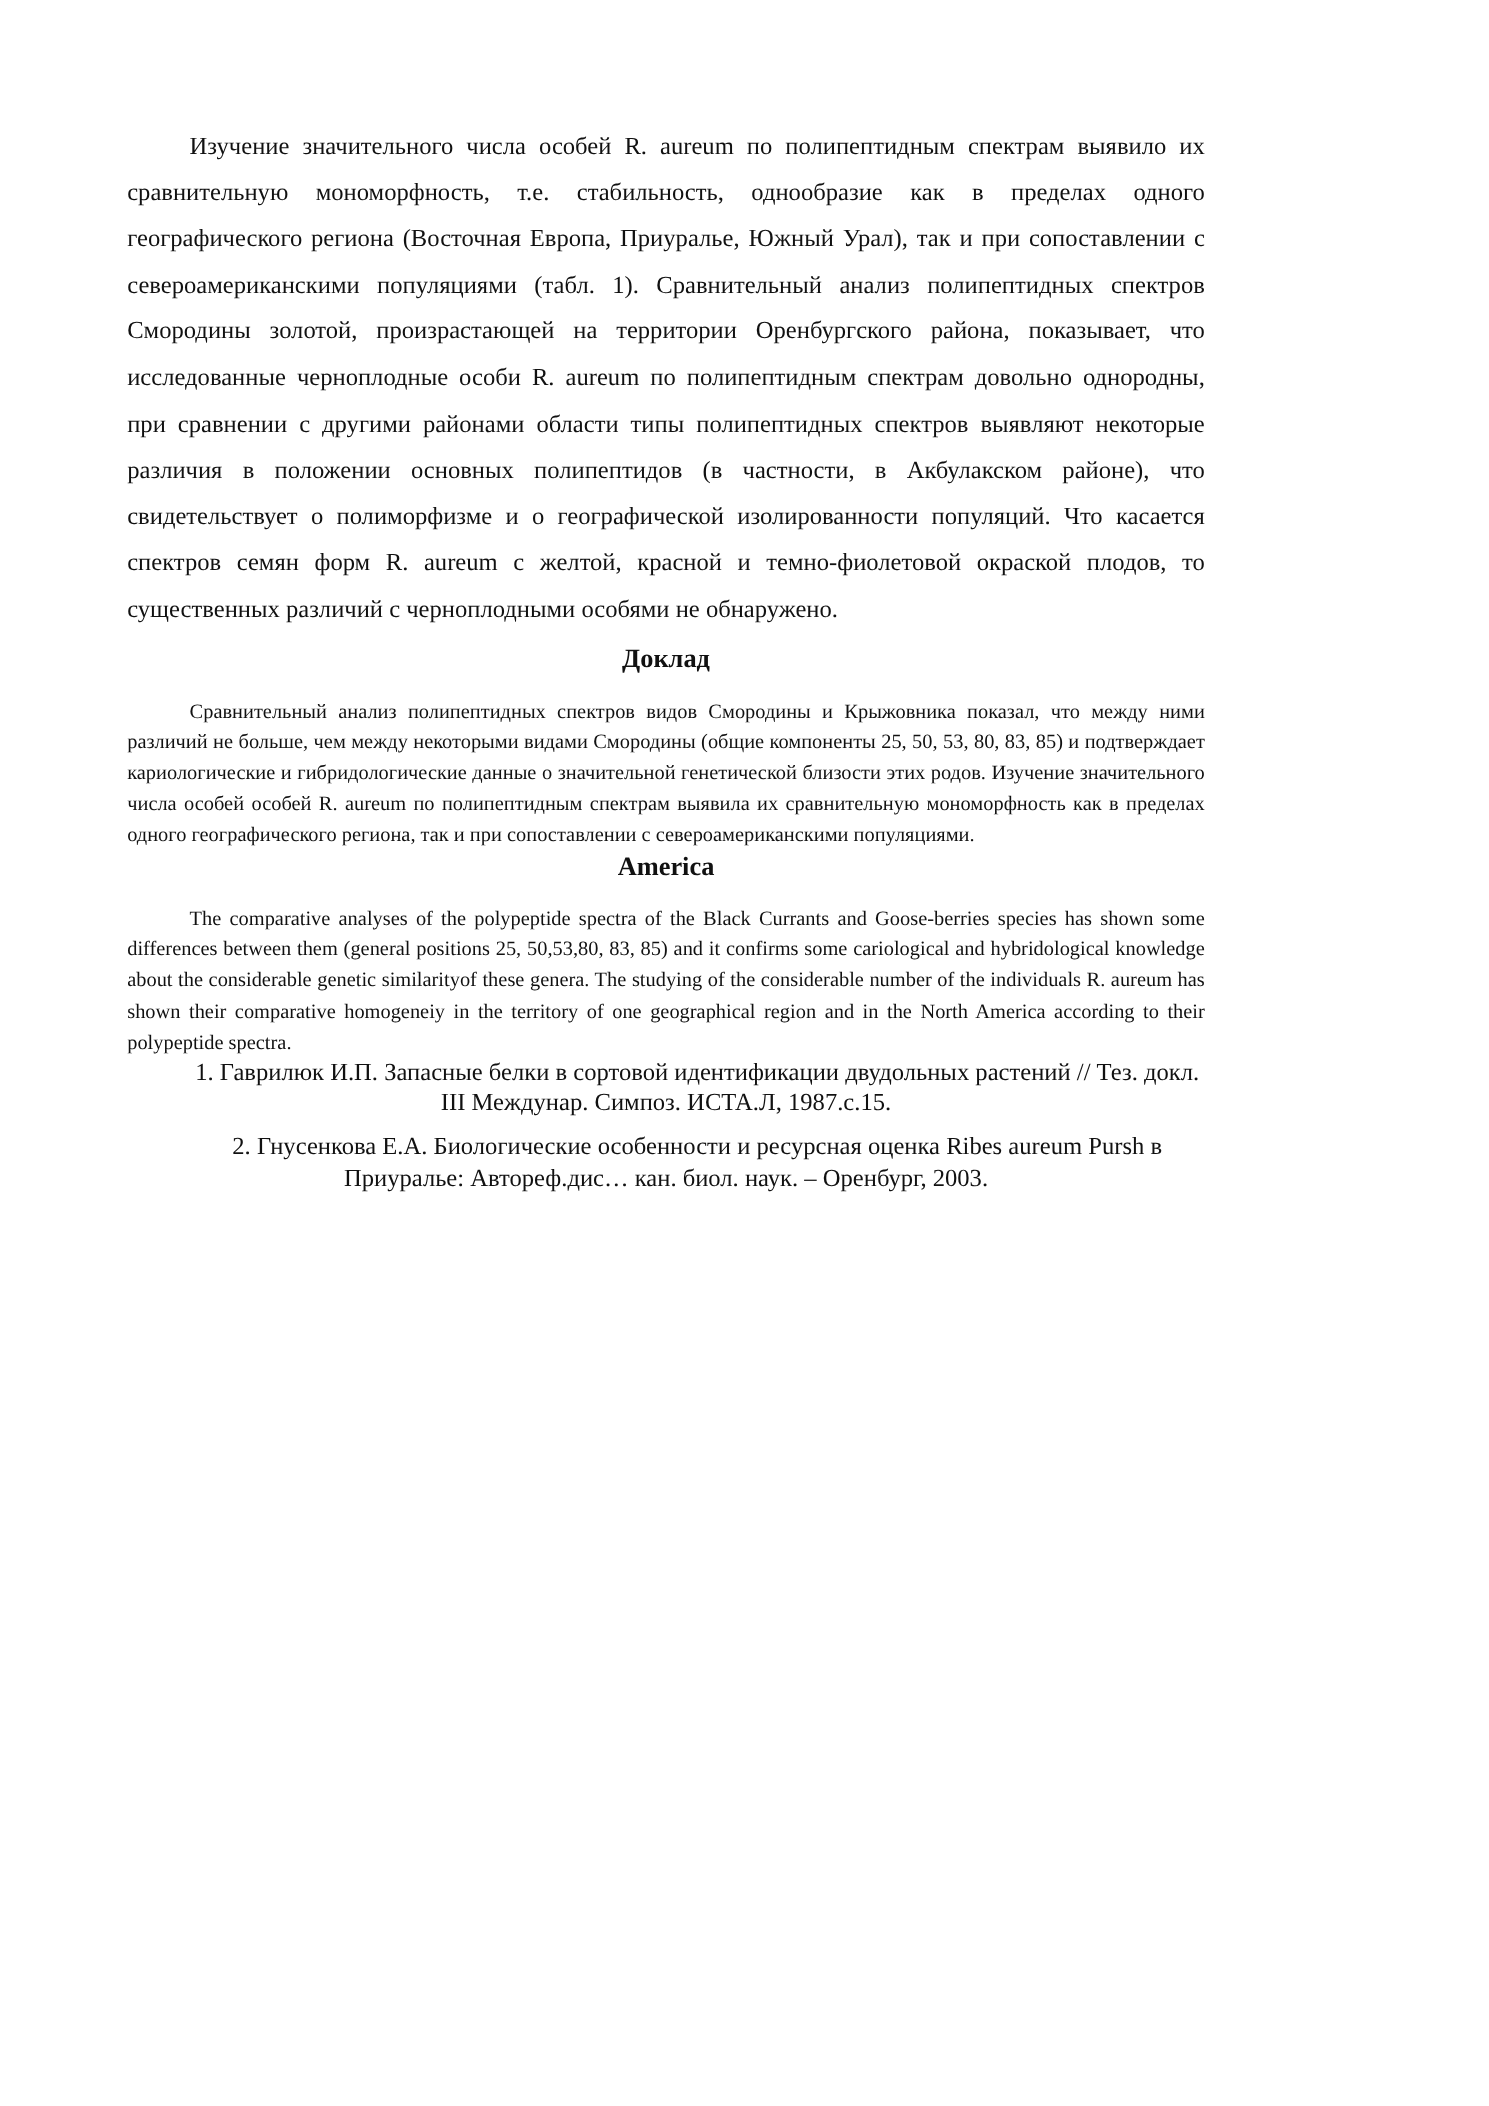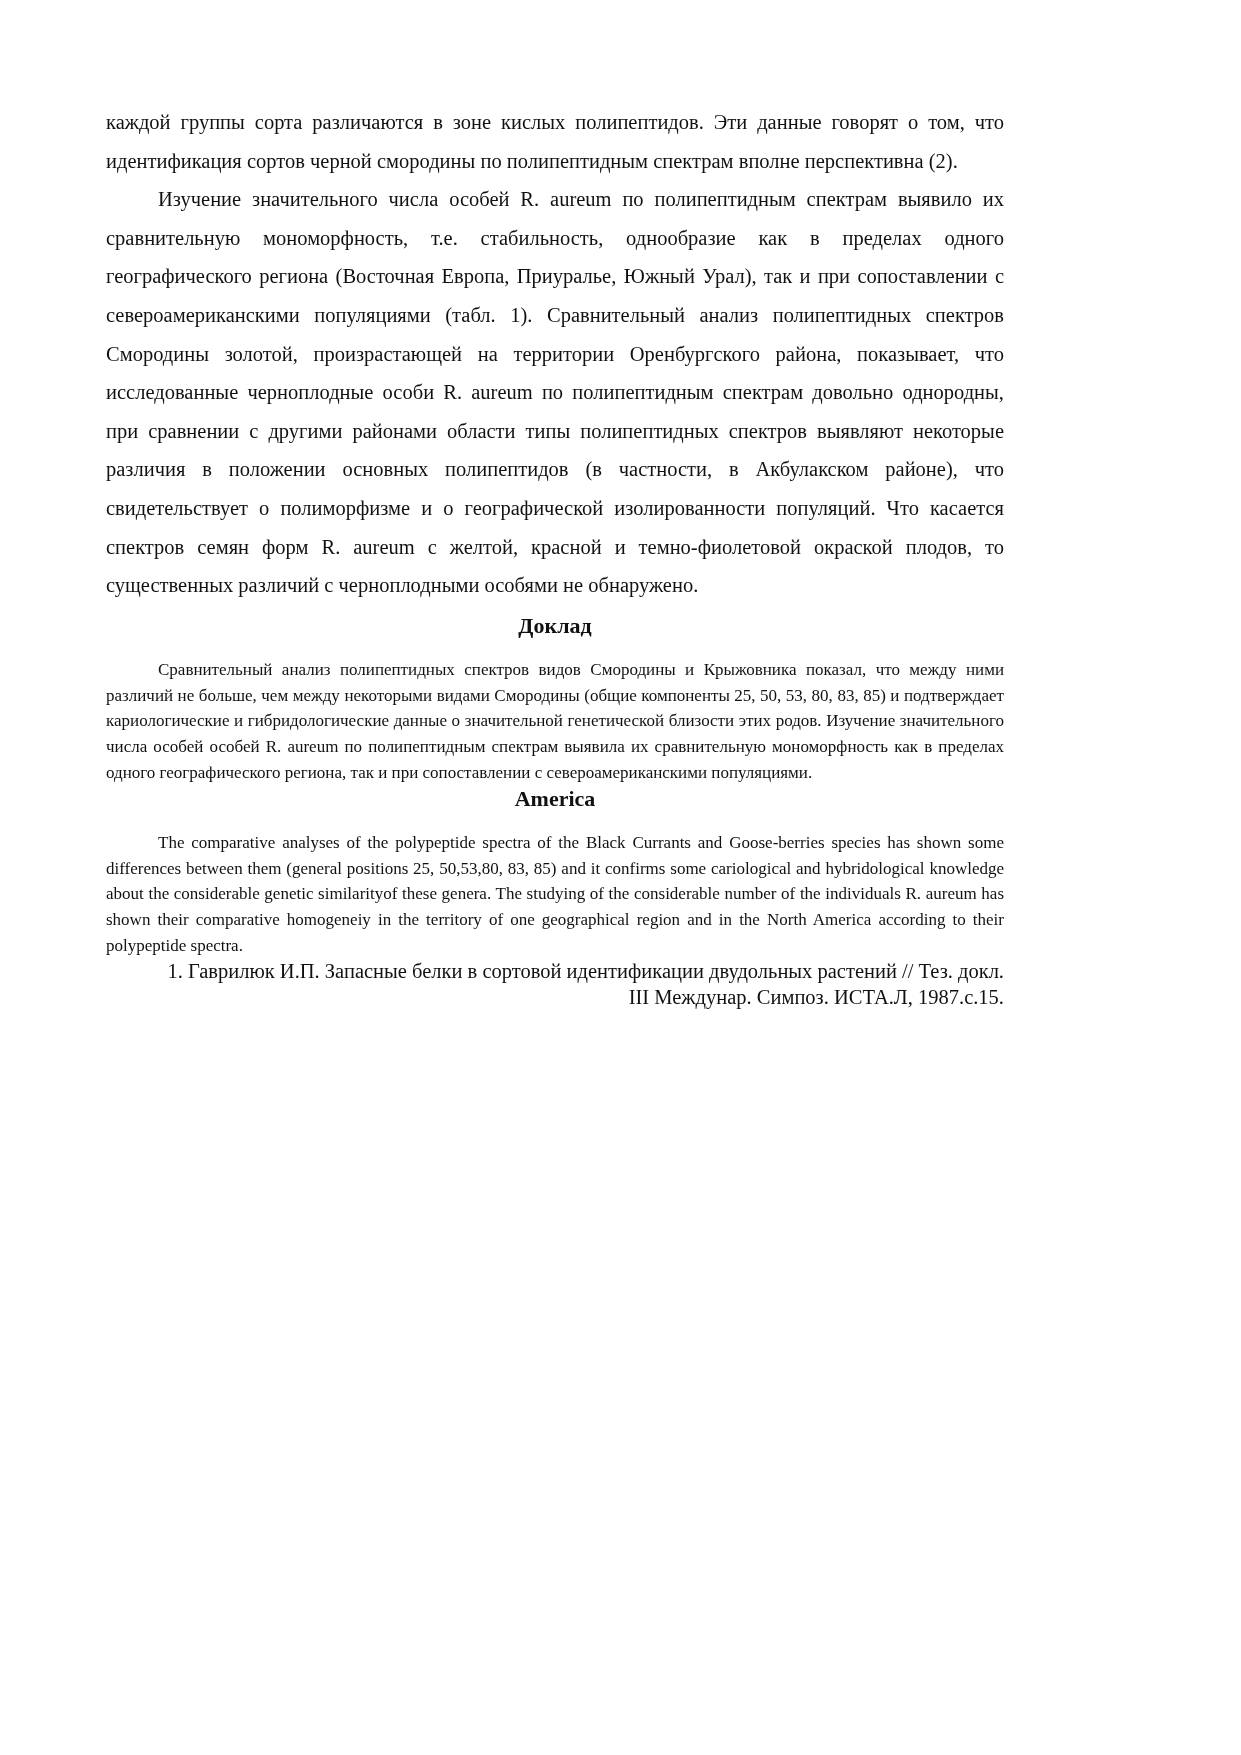--- a/index.html
+++ b/index.html
@@ -39,43 +39,43 @@
       text-align: center;
       font-size: 22px;
       line-height: 25.8px;
     }
     .h-doklad { margin-top: 8px; }
     .h-summary { margin-top: 0; }
     .h-lit { margin-top: 15px; margin-bottom: 9px; }
     .ref {
       font-size: 20.5px;
       line-height: 25.8px;
-      text-align: right;
+      text-align: center;
       text-indent: 52px;
     }
     .ref + .ref { margin-top: 11px; }
     .ref.tight { margin-top: 0 !important; }
   </style>
 </head>
 <body>
 
 <div class="page">
 
   <section>
-    <p class="double">каждой группы сорта различаются в зоне кислых полипептидов. Эти данные говорят о том, что идентификация сортов черной смородины по полипептидным спектрам вполне перспективна (2).</p>
     <p class="double indent">Изучение значительного числа особей  R. aureum по полипептидным спектрам выявило их сравнительную мономорфность, т.е. стабильность, однообразие как в пределах одного географического региона (Восточная Европа, Приуралье, Южный Урал), так и при сопоставлении с североамериканскими популяциями (табл. 1). Сравнительный анализ полипептидных спектров Смородины золотой, произрастающей на территории Оренбургского района, показывает, что исследованные черноплодные особи R. aureum по полипептидным спектрам довольно однородны, при сравнении с другими районами области типы полипептидных спектров выявляют некоторые различия в положении основных полипептидов (в частности, в Акбулакском районе), что свидетельствует о полиморфизме и о географической изолированности популяций. Что касается спектров семян форм R. aureum с желтой, красной и темно-фиолетовой окраской плодов, то существенных различий с черноплодными особями не обнаружено.</p>
   </section>
 
   <section>
     <h2 class="heading h-doklad">Доклад</h2>
     <p class="single indent">Сравнительный анализ полипептидных спектров видов Смородины и Крыжовника показал, что между ними различий не больше, чем между некоторыми видами Смородины (общие компоненты 25, 50, 53, 80, 83, 85) и подтверждает кариологические и гибридологические данные о значительной генетической близости этих родов. Изучение значительного числа особей особей R. aureum по полипептидным спектрам выявила их сравнительную мономорфность как в пределах одного географического региона, так и при сопоставлении с североамериканскими популяциями.</p>
   </section>
 
   <section>
     <h2 class="heading h-summary">America</h2>
     <p class="single indent">The comparative analyses of the polypeptide spectra of the Black Currants and Goose-berries species has shown some differences  between them (general positions 25, 50,53,80, 83, 85) and it confirms some cariological and hybridological knowledge about the considerable genetic similarityof these genera. The studying of the considerable number of the individuals R. aureum has shown their comparative homogeneiy in the territory of one geographical region and in the North America according to their polypeptide spectra.</p>
   </section>
 
   <section>
     <p class="ref">1. Гаврилюк И.П. Запасные белки в сортовой идентификации двудольных растений // Тез. докл. III Междунар. Симпоз. ИСТА.Л, 1987.с.15.</p>
+    <p class="ref">2. Гнусенкова Е.А. Биологические особенности и ресурсная оценка Ribes aureum Pursh в Приуралье: Автореф.дис… кан. биол. наук. – Оренбург, 2003.</p>
   </section>
 
 </div>
 
 </body></html>

